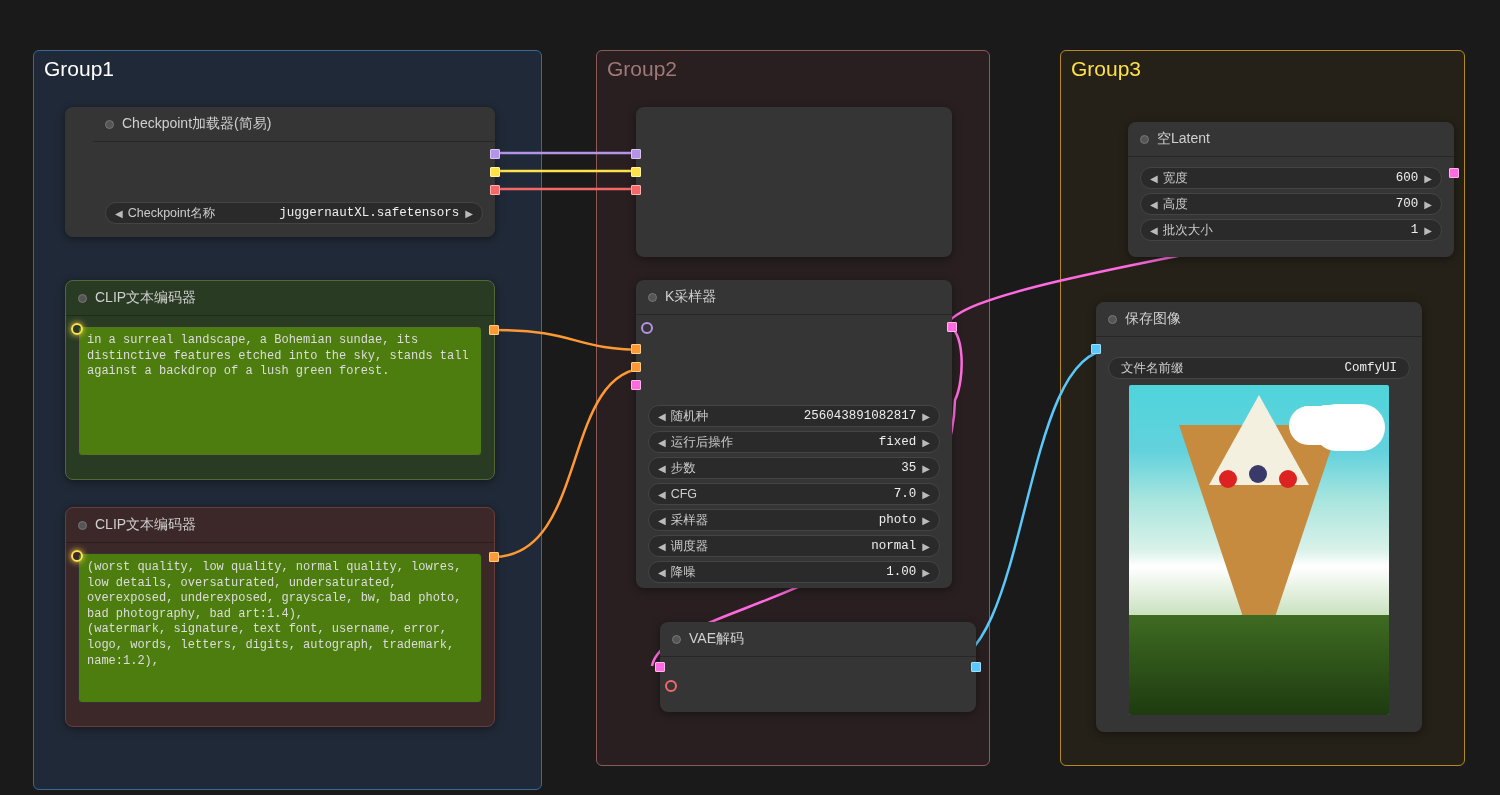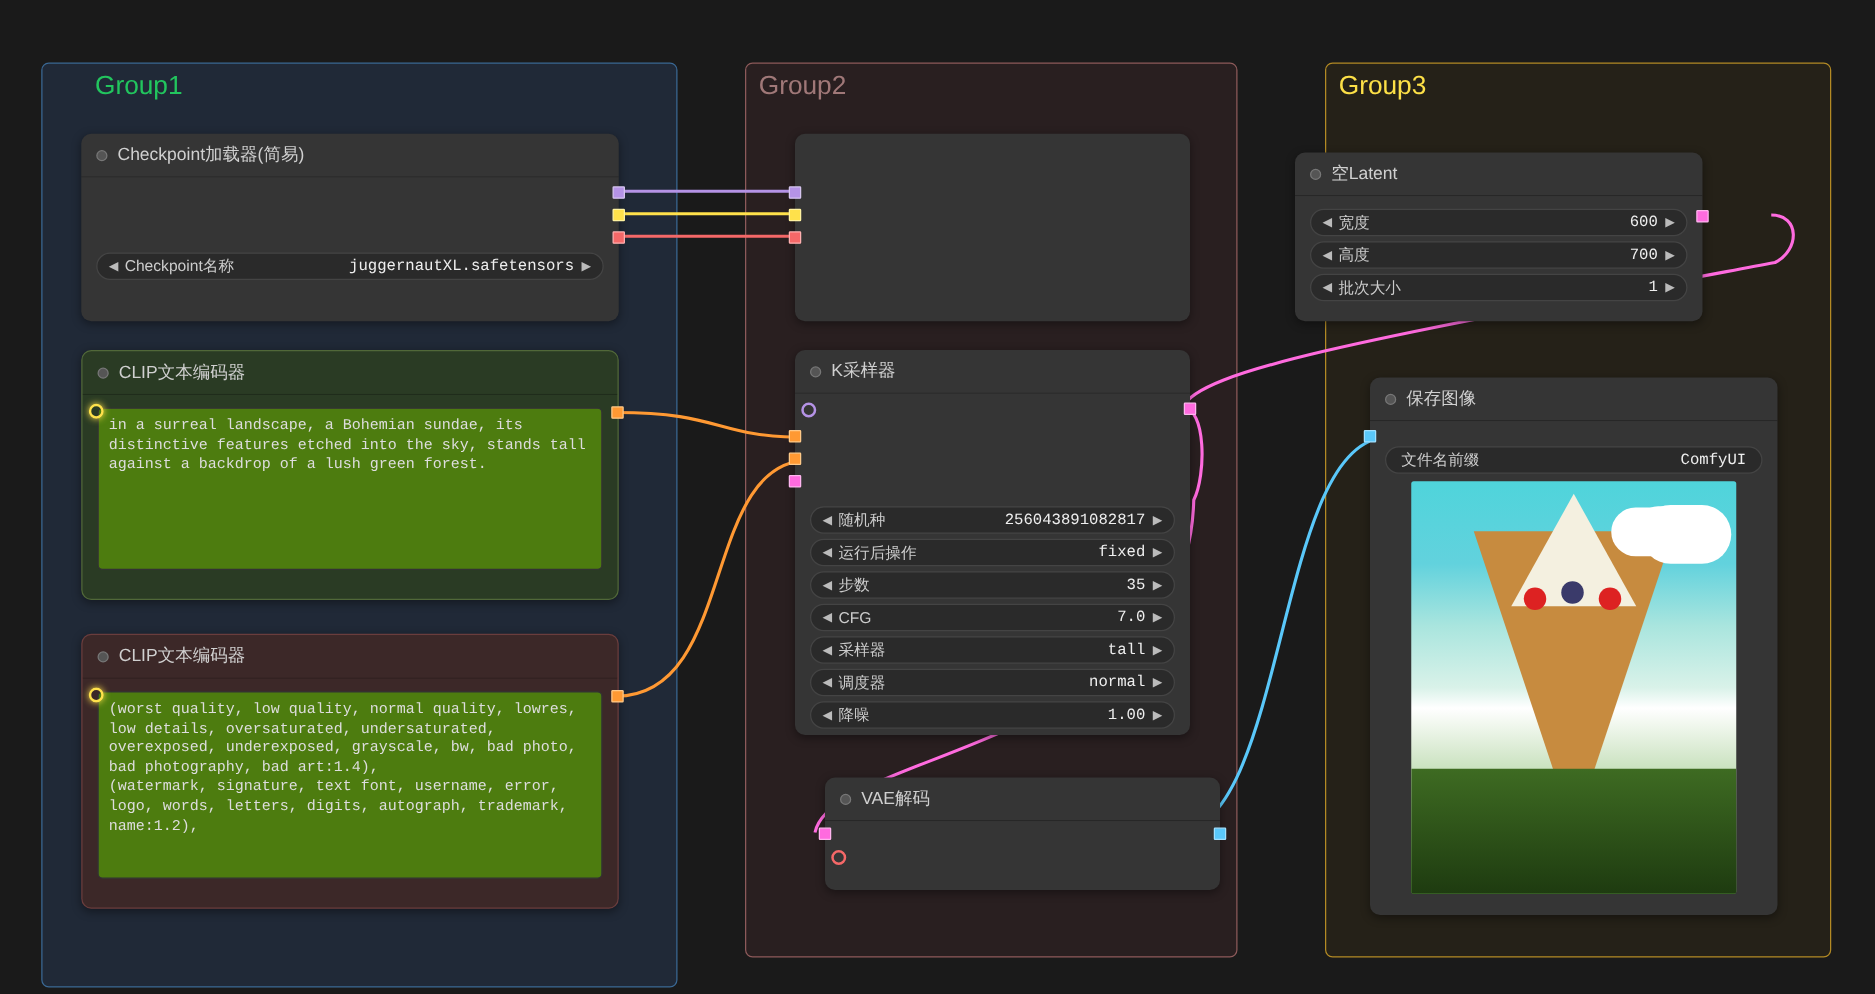--- a/index.html
+++ b/index.html
@@ -18,21 +18,21 @@
   border: 1px solid;
 }
 .group-title {
   position: absolute;
   top: 6px;
   left: 10px;
   font-size: 21px;
   font-weight: 500;
 }
 .group1 { left: 33px; top: 50px; width: 509px; height: 740px; border-color: #3a6894; background: rgba(40,60,90,0.45); }
-.group1 .group-title { color: #22c55e; margin-left: 32px; }
+.group1 .group-title { color: #ffffff; }
 .group2 { left: 596px; top: 50px; width: 394px; height: 716px; border-color: #8d5a5a; background: rgba(95,50,55,0.22); }
 .group2 .group-title { color: #a07878; }
 .group3 { left: 1060px; top: 50px; width: 405px; height: 716px; border-color: #b38a24; background: rgba(77,60,20,0.22); }
 .group3 .group-title { color: #fde047; }
 
 .node {
   position: absolute;
   background: #353535;
   border-radius: 8px;
   box-shadow: 0 2px 8px rgba(0,0,0,0.4);
@@ -141,21 +141,21 @@
 
   <path class="wire" stroke="#ff9933" d="M493,557 C590,557 560,368 648,368"></path>
 
   <path class="wire" stroke="#ff6bdf" d="M1417,172 C1440,172 1440,200 1420,210 C1100,270 960,295 946,326"></path>
 
   <path class="wire" stroke="#ff6bdf" d="M946,326 C965,326 965,380 955,400 C950,600 665,600 652,666"></path>
 
   <path class="wire" stroke="#5ac8fa" d="M940,666 C1030,666 1020,350 1110,350"></path>
 </svg>
 
-<div class="node" style="left:65px; top:107px; width:430px; height:150px;">
+<div class="node" style="left:65px; top:107px; width:430px; height:130px;padding-left:28px;">
   <div class="node-header">
     <span class="node-header-dot"></span>
     <span>Checkpoint加载器(简易)</span>
   </div>
   <div class="node-body" style="padding-top:60px;">
     <div class="widget">
       <span class="arrow">◀</span>
       <span class="wlabel">Checkpoint名称</span>
       <span class="wvalue">juggernautXL.safetensors</span>
       <span class="arrow">▶</span>
@@ -223,21 +223,21 @@
       </div>
     <div class="widget">
         <span class="arrow">◀</span>
         <span class="wlabel">CFG</span>
         <span class="wvalue">7.0</span>
         <span class="arrow">▶</span>
       </div>
     <div class="widget">
         <span class="arrow">◀</span>
         <span class="wlabel">采样器</span>
-        <span class="wvalue">tall</span>
+        <span class="wvalue">photo</span>
         <span class="arrow">▶</span>
       </div>
     <div class="widget">
         <span class="arrow">◀</span>
         <span class="wlabel">调度器</span>
         <span class="wvalue">normal</span>
         <span class="arrow">▶</span>
       </div>
     <div class="widget">
         <span class="arrow">◀</span>
@@ -256,21 +256,21 @@
 <div class="node" style="left:660px; top:622px; width:316px; height:90px;">
   <div class="node-header">
     <span class="node-header-dot"></span>
     <span>VAE解码</span>
   </div>
   <div class="port pink" style="left:-5px; top:40px;"></div>
   <div class="port circle ring-red" style="left:5px; top:58px;"></div>
   <div class="port blue" style="right:-5px; top:40px;"></div>
 </div>
 
-<div class="node" style="left:1036px; top:122px; width:326px; height:135px;">
+<div class="node" style="left:1128px; top:122px; width:326px; height:135px;">
   <div class="node-header">
     <span class="node-header-dot"></span>
     <span>空Latent</span>
   </div>
   <div class="node-body">
     <div class="widget">
         <span class="arrow">◀</span>
         <span class="wlabel">宽度</span>
         <span class="wvalue">600</span>
         <span class="arrow">▶</span>

